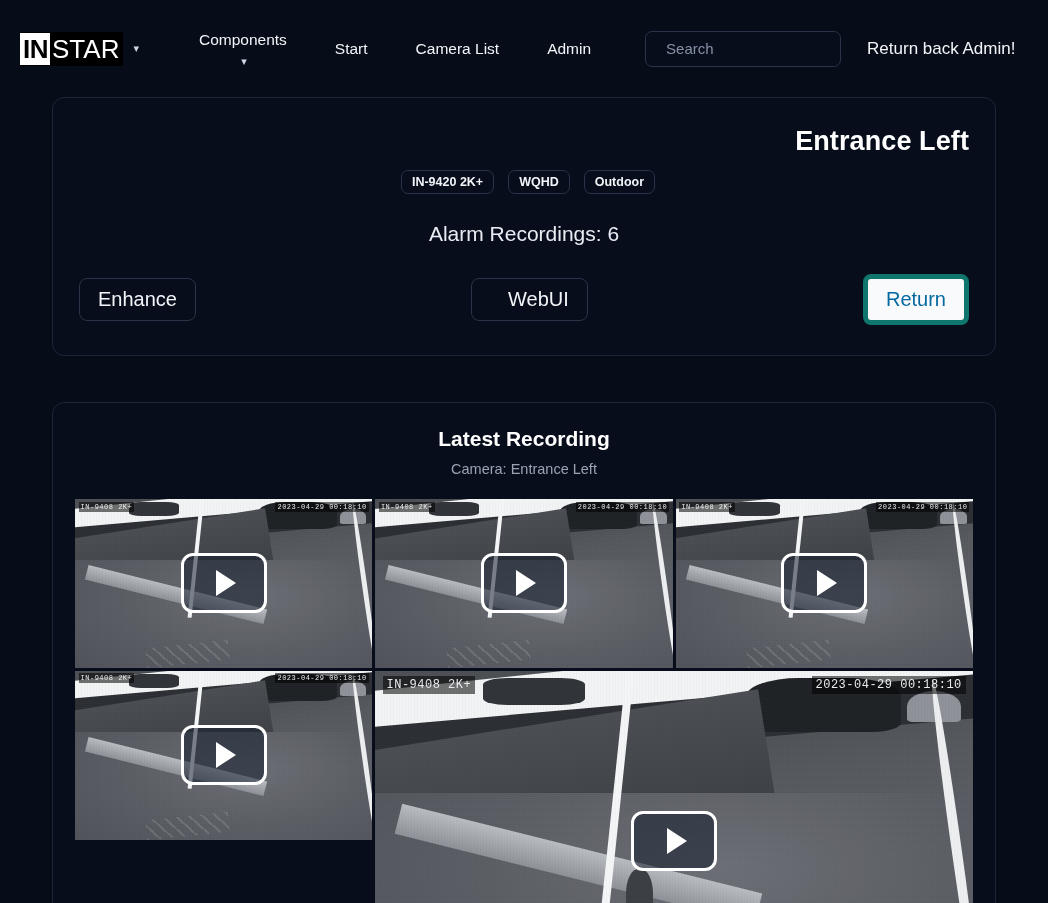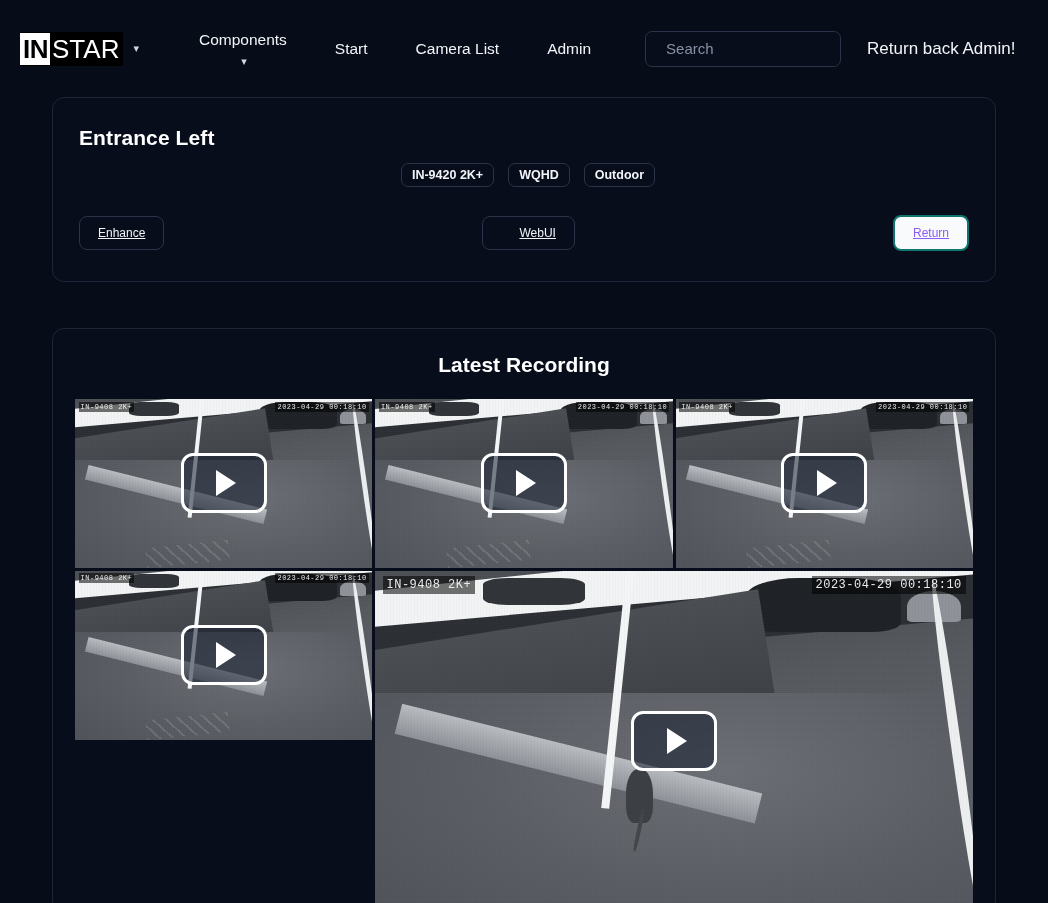--- a/index.html
+++ b/index.html
@@ -100,22 +100,22 @@
   .card {
     background: #070d1b;
     border: 1px solid #1d2troubles;
     border: 1px solid #1d2539;
     border-radius: 12px;
     margin-bottom: 46px;
   }
   .card-camera { padding: 28px 26px 30px 26px; }
 
   .card-title {
-    text-align: left;
-    font-size: 21px;
+    text-align: right;
+    font-size: 27px;
     font-weight: 700;
     color: #ffffff;
     letter-spacing: 0.1px;
   }
   .badges {
     display: flex;
     justify-content: center;
     gap: 6px;
     margin-top: 13px;
   }
@@ -140,31 +140,30 @@
   .btn-row {
     display: flex;
     align-items: center;
     margin-top: 28px;
   }
   .btn {
     border: 1px solid #2a3347;
     border-radius: 8px;
     background: #070d1b;
     color: #f2f4f8;
-    font-size: 12px;
+    font-size: 20px;
     padding: 9px 18px;
     font-family: "Liberation Sans", sans-serif;
     cursor: pointer;
     white-space: nowrap;
-    text-decoration: underline;
   }
   .btn-primary {
     background: #f9fafb;
-    color: #8b5cf6;
-    border: 2px solid #0f766e;
+    color: #0369a1;
+    border: 5px solid #0f766e;
   }
   .btn-slot-left   { margin-right: auto; }
   .btn-slot-center { margin-right: auto; padding-left: 36px; }
 
   
   .card-rec { padding: 24px 22px 0 22px; }
   .rec-title {
     text-align: center;
     font-size: 21px;
     font-weight: 700;
@@ -294,30 +293,32 @@
 
   <div class="card card-camera">
     <div class="card-title">Entrance Left</div>
 
     <div class="badges">
       <span class="badge">IN-9420 2K+</span>
       <span class="badge">WQHD</span>
       <span class="badge">Outdoor</span>
     </div>
 
+    <div class="alarm-line">Alarm Recordings: 6</div>
 
     <div class="btn-row">
       <button class="btn btn-slot-left">Enhance</button>
       <button class="btn btn-slot-center">WebUI</button>
       <button class="btn btn-primary">Return</button>
     </div>
   </div>
 
   <div class="card card-rec">
     <div class="rec-title">Latest Recording</div>
+    <div class="rec-sub">Camera: Entrance Left</div>
 
     <div class="grid" id="recordings-grid">
         <div class="thumb">
           <div class="scene">
             <div class="sc-sky"></div>
             <div class="sc-road"></div>
             <div class="sc-car2"></div>
             <div class="sc-car"></div>
             <div class="sc-lamp"></div>
             <div class="sc-wall"></div>

